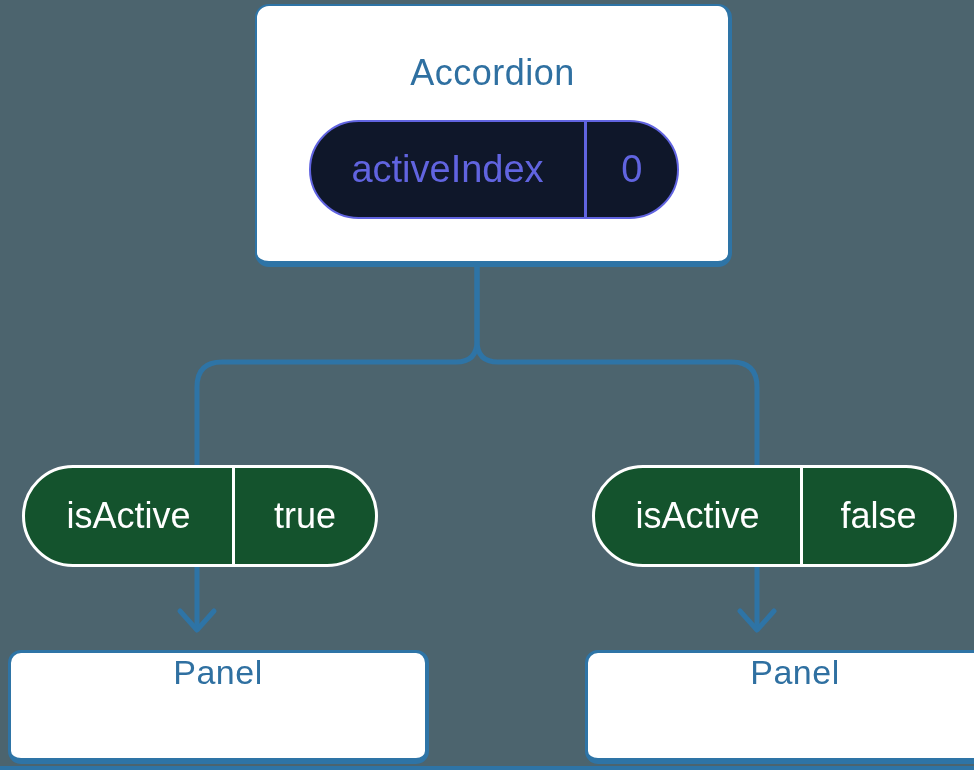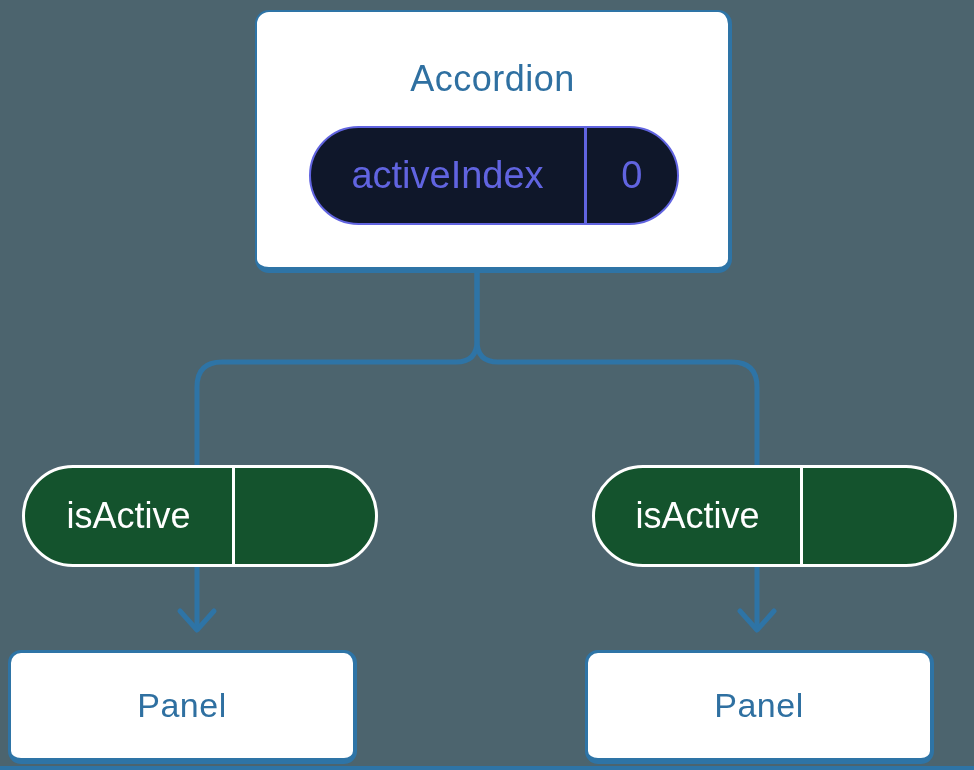--- a/index.html
+++ b/index.html
@@ -25,21 +25,21 @@
     background: #ffffff;
     border: 2px solid #2e74a6;
     border-right-width: 4px;
     border-bottom-width: 6px;
     border-radius: 14px;
     box-sizing: border-box;
     z-index: 2;
   }
   .root-card {
     left: 255px; top: 4px;
-    width: 477px; height: 263px; margin-top: 6px;
+    width: 477px; height: 263px;
   }
   .card-title {
     position: absolute;
     left: 0; right: 0;
     text-align: center;
     font-size: 36px;
     font-weight: 500;
     letter-spacing: 0.5px;
     color: #2f70a1;
   }
@@ -78,27 +78,26 @@
     color: #ffffff;
   }
   .prop-pill .pill-name, .prop-pill .pill-value { font-size: 36px; }
   .prop-pill .pill-sep { width: 3px; background: #ffffff; }
   .prop-pill-left  { left: 22px;  width: 356px; }
   .prop-pill-left  .pill-name { width: 207px; }
   .prop-pill-right { left: 592px; width: 365px; }
   .prop-pill-right .pill-name { width: 205px; }
   .panel-card {
     top: 650px;
-    width: 349px; height: 114px;
+    width: 421px; height: 114px;
     border-width: 3px;
     border-right-width: 4px;
     border-bottom-width: 6px;
     border-radius: 13px;
     display: flex;
-    align-items: center;
     justify-content: center;
   }
   .panel-card-left  { left: 8px; }
   .panel-card-right { left: 585px; }
   .panel-title {
     font-size: 34px;
     font-weight: 500;
     letter-spacing: 0.5px;
     color: #2f70a1;
   }
@@ -129,25 +128,27 @@
     <div class="pill state-pill">
       <div class="pill-name">activeIndex</div>
       <div class="pill-sep"></div>
       <div class="pill-value">0</div>
     </div>
   </div>
 
   <div class="pill prop-pill prop-pill-left">
     <div class="pill-name">isActive</div>
     <div class="pill-sep"></div>
+    <div class="pill-value">true</div>
   </div>
 
   <div class="pill prop-pill prop-pill-right">
     <div class="pill-name">isActive</div>
     <div class="pill-sep"></div>
+    <div class="pill-value">false</div>
   </div>
 
   <div class="card panel-card panel-card-left">
     <div class="panel-title">Panel</div>
   </div>
 
   <div class="card panel-card panel-card-right">
     <div class="panel-title">Panel</div>
   </div>
 

